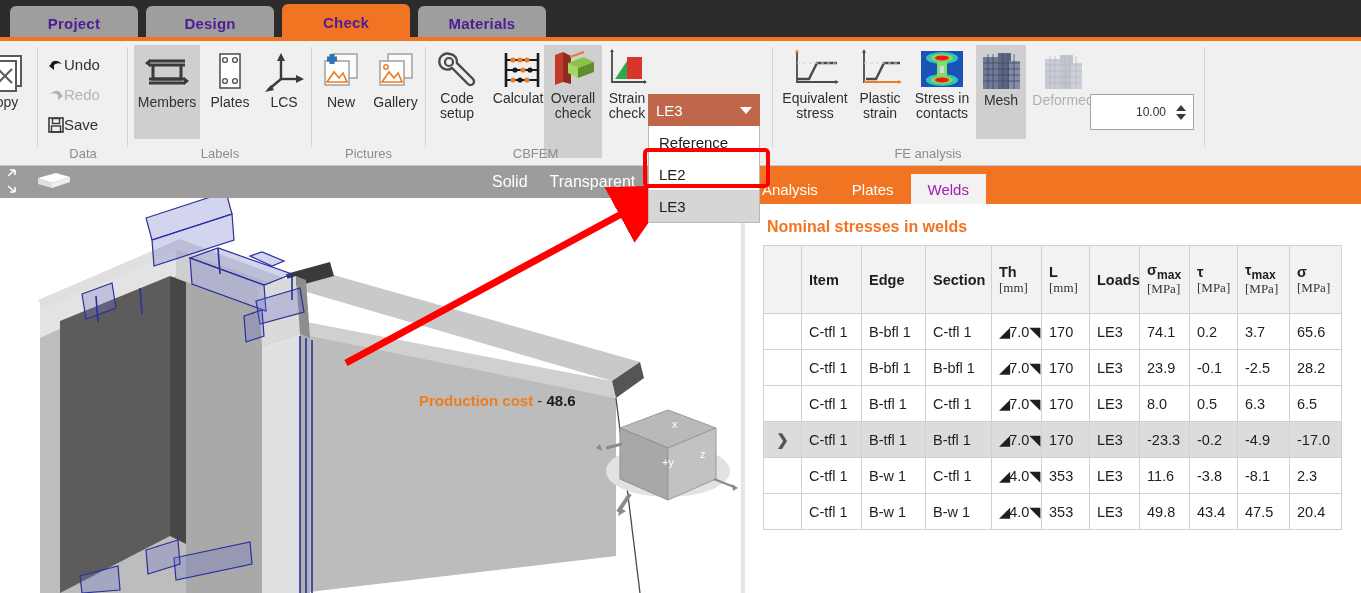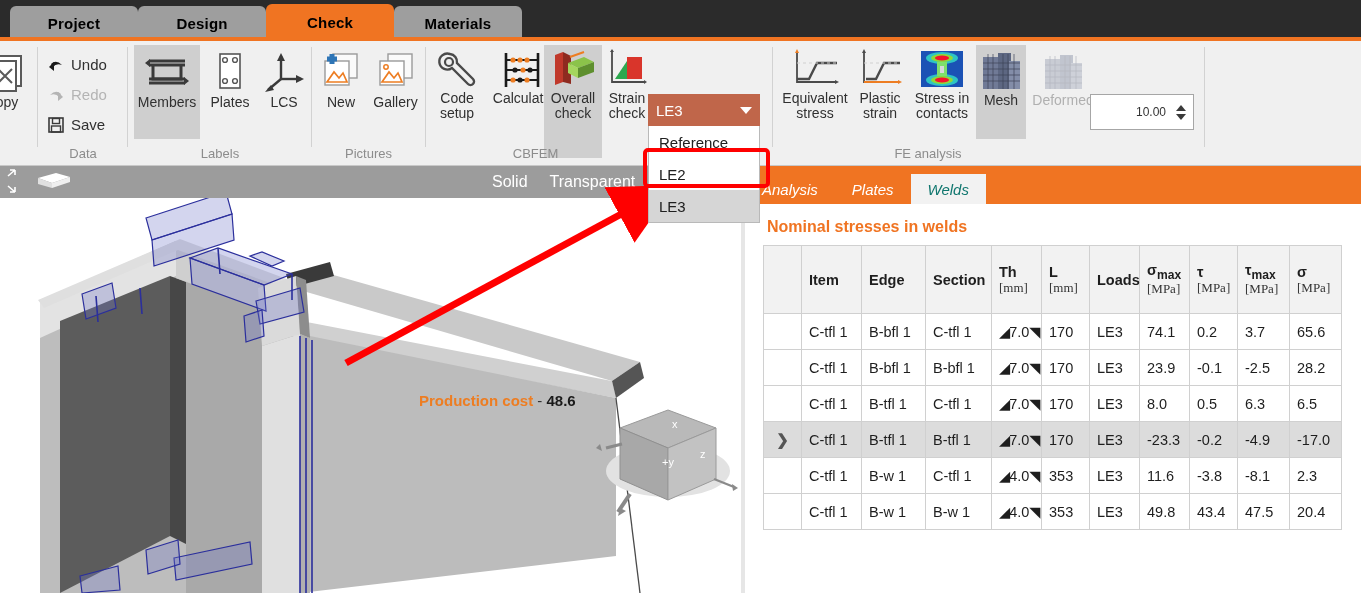--- a/index.html
+++ b/index.html
@@ -10,22 +10,22 @@
   }
   #app { position: relative; width: 1361px; height: 593px; }
 
   
   .tabstrip {
     position: absolute; top: 0; left: 0; width: 1361px; height: 40px;
     background: #2b2b2b;
   }
   .tabstrip .tabs { display: flex; align-items: flex-end; height: 40px; padding-left: 10px; }
   .tab {
-    width: 128px; height: 34px; margin-right: 0;
-    background: #9e9e9e; color: #000000;
+    width: 128px; height: 34px; margin-right: 8px;
+    background: #9e9e9e; color: #4c1d95;
     border-radius: 6px 6px 0 0;
     display: flex; align-items: center; justify-content: center;
     font-size: 15px; font-weight: bold; letter-spacing: .2px;
     cursor: pointer; user-select: none;
   }
   .tab.active { background: #F07422; height: 36px; }
   .orange-rule {
     position: absolute; top: 37px; left: 0; width: 1361px; height: 4px; background: #F07422;
   }
 
@@ -43,21 +43,21 @@
 
   .btn {
     position: absolute; display: flex; flex-direction: column; align-items: center;
     cursor: pointer; user-select: none; padding-top: 4px;
   }
   .btn .lbl { font-size: 14px; color: #303030; text-align: center; line-height: 15px; }
   .btn.sel { background: #cfcfcf; }
   .btn.disabled .lbl { color: #b0b0b0; }
 
   .smallbtn {
-    position: absolute; display: flex; align-items: flex-end; gap: 7px;
+    position: absolute; display: flex; align-items: center; 
     cursor: pointer; font-size: 15px; color: #303030;
   }
   .smallbtn.disabled { color: #b4b4b4; }
 
   
   .spinner {
     position: absolute; top: 53px; left: 1090px; width: 104px; height: 36px;
     border: 1px solid #a6a6a6; background: #fff; display: flex; align-items: center;
   }
   .spinner .val { flex: 1; text-align: right; padding-right: 7px; font-size: 12px; color: #333; }
@@ -102,24 +102,24 @@
   .vp-modes span { cursor: pointer; }
   .prod-cost {
     position: absolute; top: 226px; left: 419px; font-size: 15px; font-weight: bold;
     color: #ED7D22; white-space: nowrap; z-index: 4;
   }
   .prod-cost .dash { color: #333; font-weight: normal; }
   .prod-cost .amt { color: #1a1a1a; }
 
   
   .rpanel { position: absolute; top: 166px; left: 745px; width: 616px; height: 427px; background: #fff; }
-  .ptabs { width: 616px; height: 38px; background: #F07422; display: flex; align-items: flex-end; font-style: italic; }
+  .ptabs { width: 616px; height: 38px; background: #F07422; display: flex; align-items: flex-end; }
   .ptab { height: 30px; padding: 0 17px; display: flex; align-items: center;
     color: #fff; font-size: 15px; cursor: pointer; }
-  .ptab.active { background: #f2f2f2; color: #0f766e; }
+  .ptab.active { background: #f2f2f2; color: #a21caf; }
   .ptitle { margin: 14px 0 9px 22px; font-size: 16px; font-weight: bold; color: #F07422; }
 
   table.wtbl { border-collapse: collapse; margin-left: 18px; width: 578px;
     font-size: 14.5px; color: #1e1e1e; table-layout: fixed; }
   table.wtbl th, table.wtbl td {
     border: 1px solid #d0d0d0; padding: 0 7px; height: 36px; text-align: left; vertical-align: middle;
   }
   table.wtbl thead th { background: #f2f2f2; font-weight: bold; height: 68px; vertical-align: middle; }
   table.wtbl thead th .u { display: block; font-weight: normal; font-size: 13px; color: #333; font-family: Liberation Serif, serif; }
   table.wtbl tbody tr.selected td { background: #dcdcdc; }

